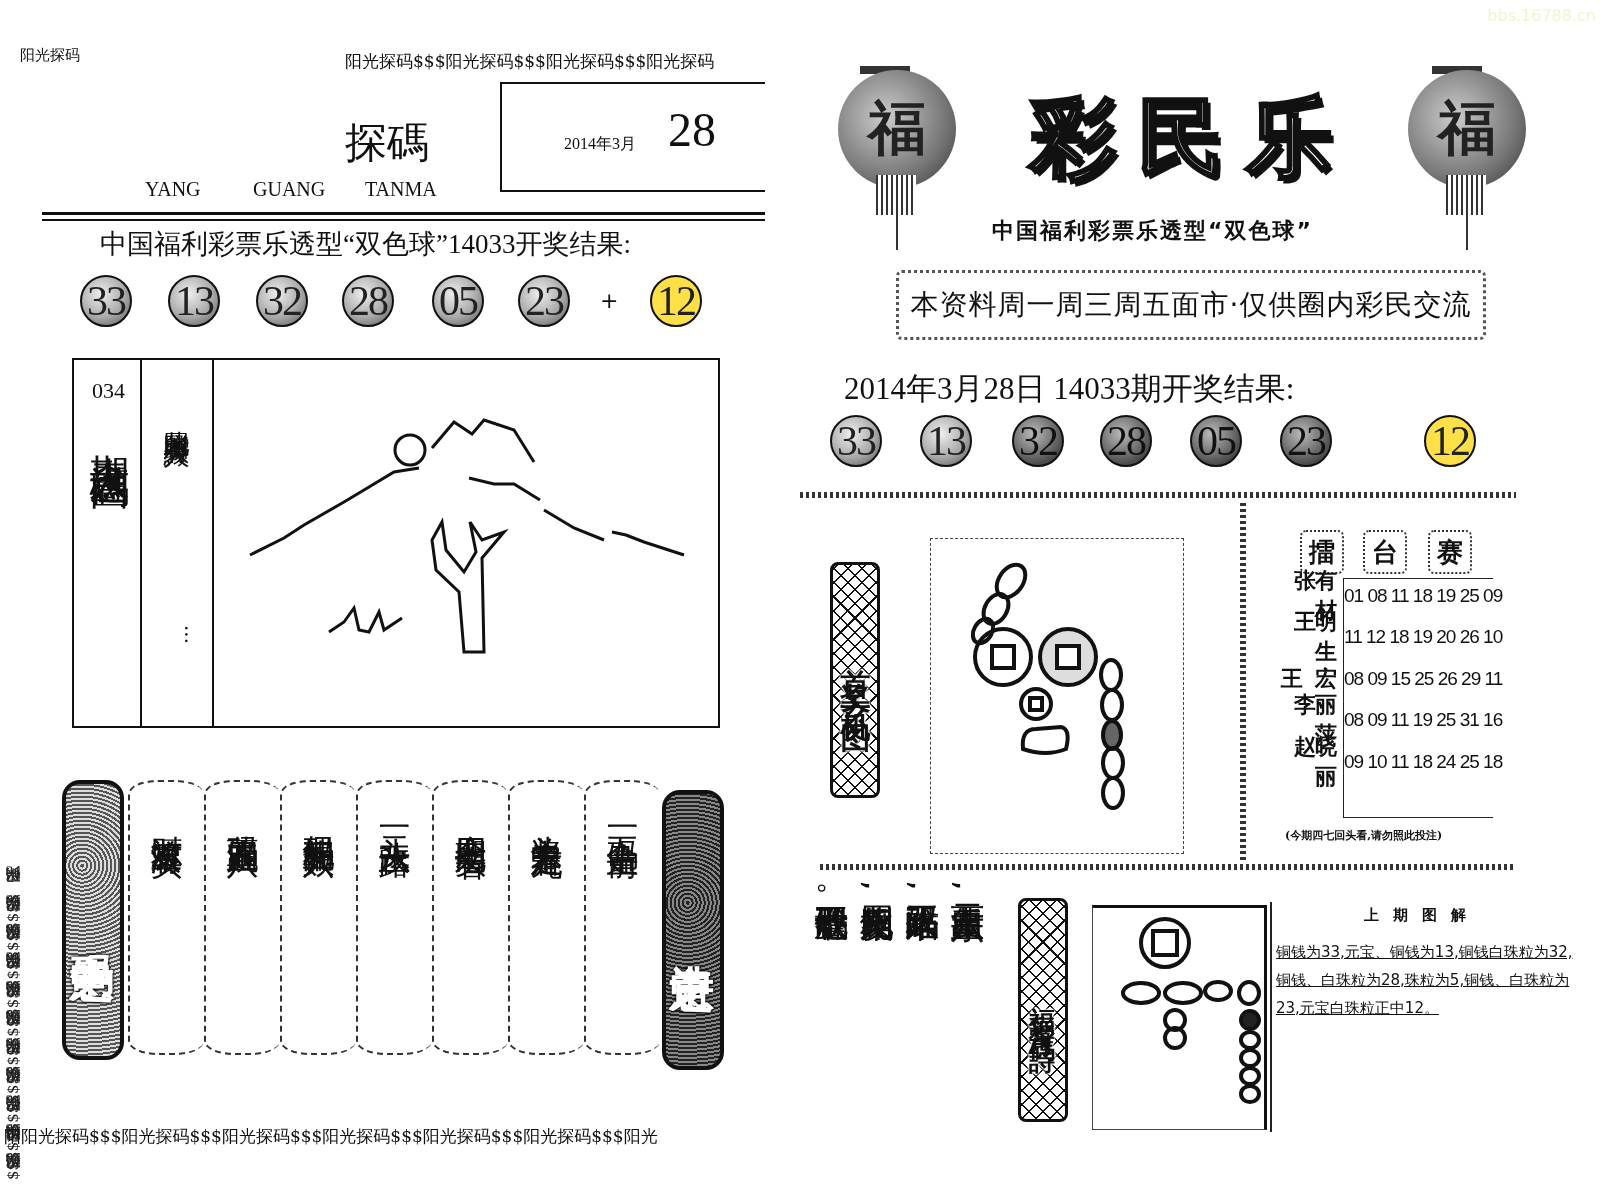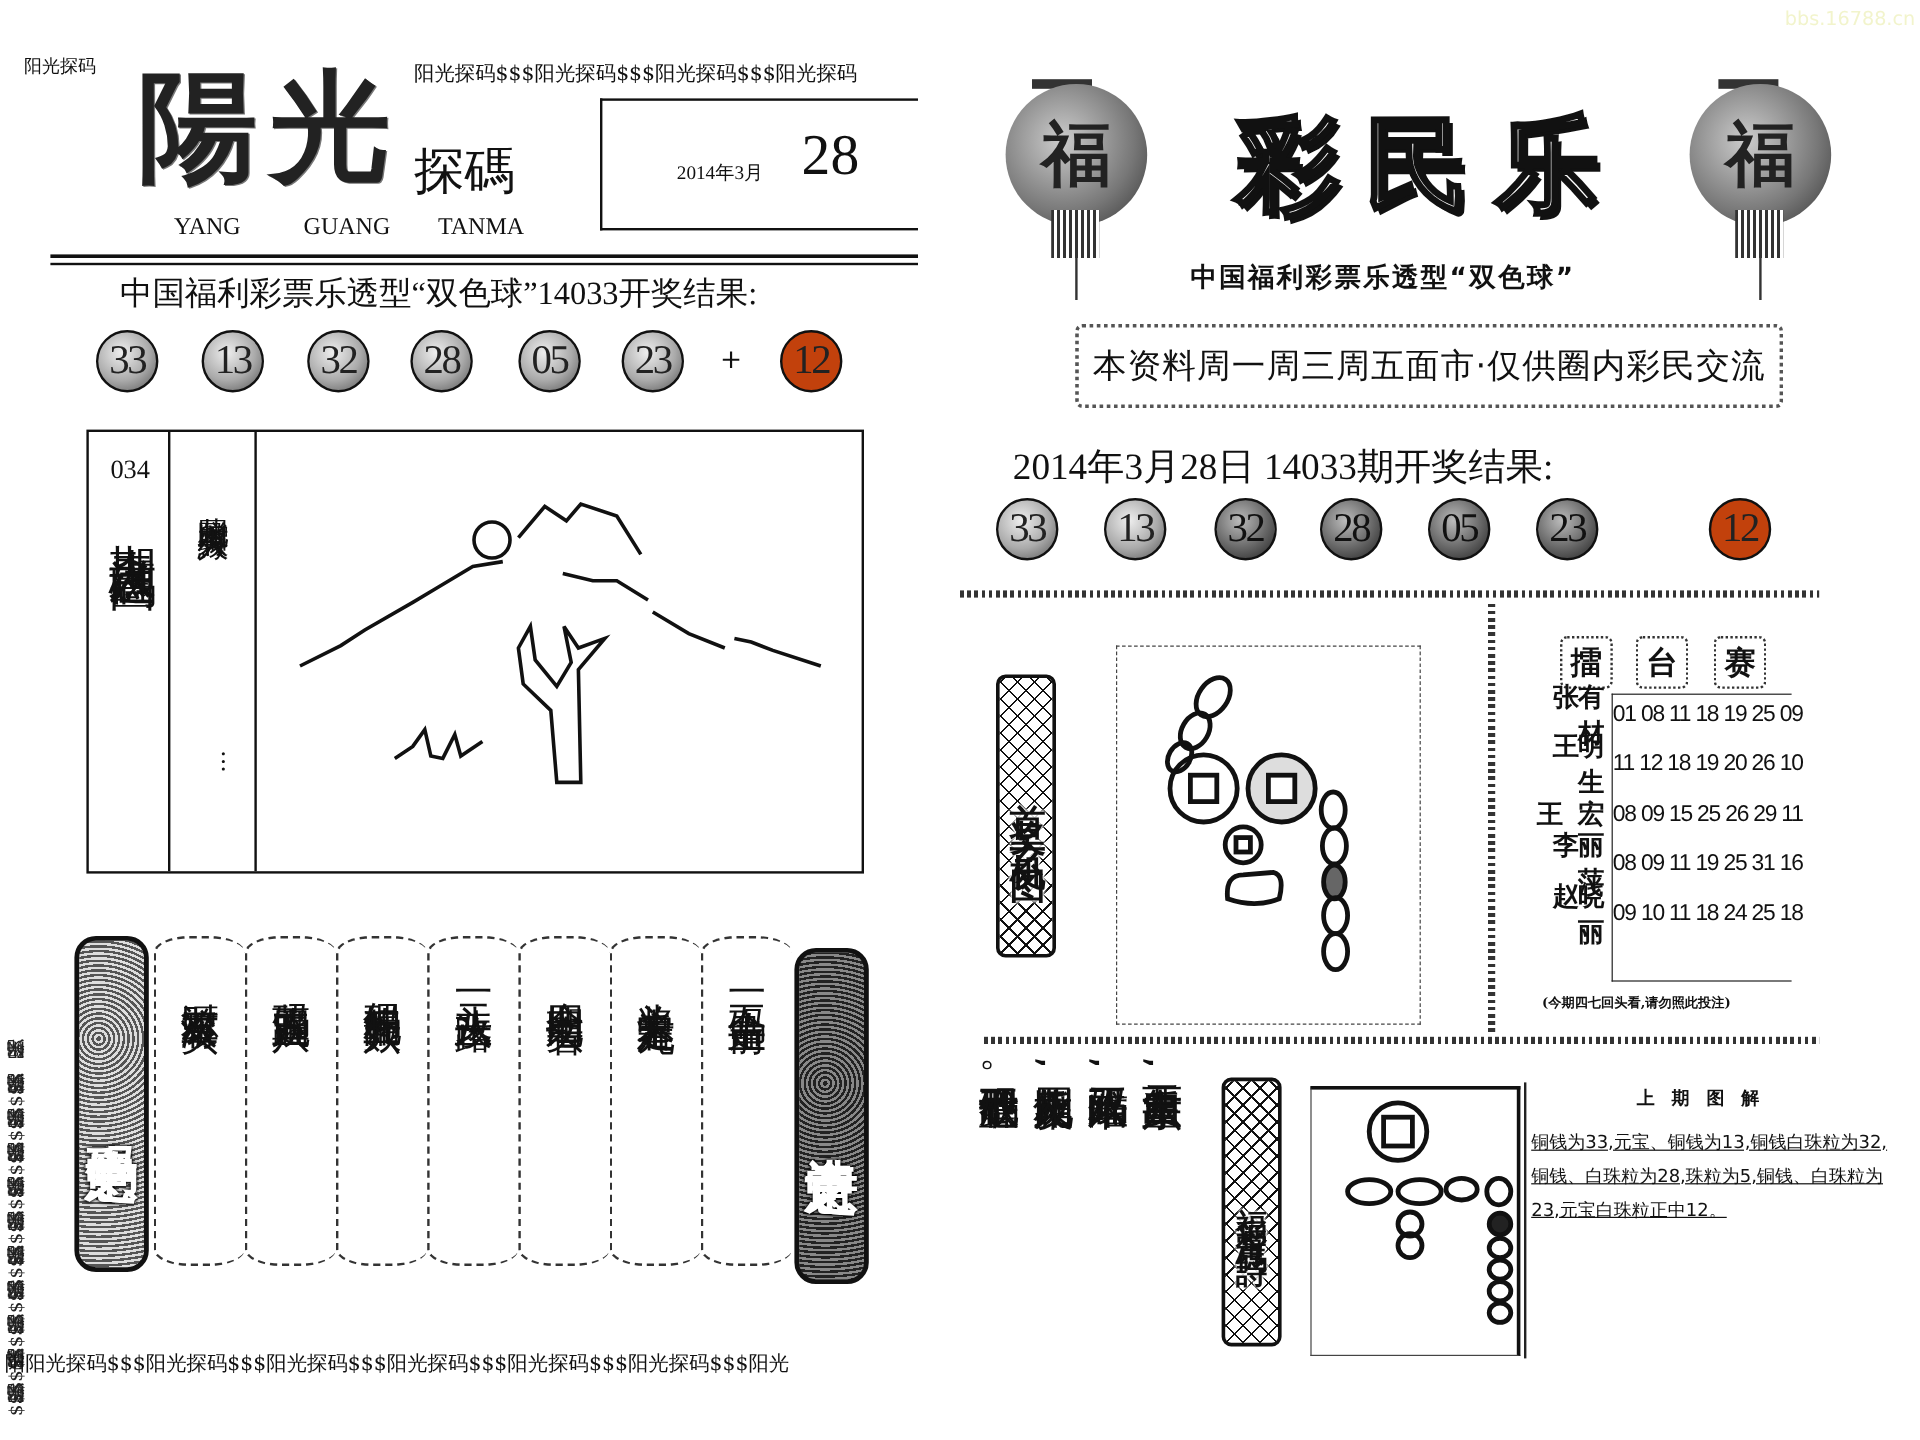--- a/index.html
+++ b/index.html
@@ -16,23 +16,23 @@
   .logo-big { position: absolute; left: 115px; top: 40px; font-family: "DejaVu Serif", serif; font-weight: bold; font-size: 100px; letter-spacing: 10px; color: #222; text-shadow: 1px 1px 0 #777; }
   .logo-small { position: absolute; left: 345px; top: 115px; font-size: 42px; font-family: "DejaVu Serif", serif; }
   .pinyin { position: absolute; top: 178px; font-family: "Liberation Serif", serif; font-size: 20px; }
   .top-strip { position: absolute; left: 345px; top: 50px; width: 420px; font-size: 17px; white-space: nowrap; overflow: hidden; font-family: "DejaVu Serif", serif; }
   .date-box { position: absolute; left: 500px; top: 82px; width: 270px; height: 110px; border: 2px solid #111; border-right: none; }
   .date-small { position: absolute; left: 62px; top: 50px; font-family: "Liberation Serif", serif; font-size: 16px; }
   .date-big { position: absolute; left: 166px; top: 18px; font-family: "Liberation Serif", serif; font-size: 48px; }
   .rule-double { position: absolute; left: 42px; top: 212px; width: 725px; height: 9px; border-top: 3px solid #111; border-bottom: 2px solid #111; }
   .heading-l { position: absolute; left: 100px; top: 226px; font-family: "Liberation Serif", serif; font-size: 27px; white-space: nowrap; }
 
-  .ball { position: absolute; width: 52px; height: 52px; border-radius: 50%; border: 2px solid #111; display: flex; align-items: center; justify-content: center; font-family: "Liberation Serif", serif; font-size: 34px; color: #222; background: radial-gradient(circle at 40% 35%, #eee 0%, #aaa 55%, #555 100%); letter-spacing: -2px; }
+  .ball { position: absolute; width: 52px; height: 52px; border-radius: 50%; border: 2px solid #111; display: flex; align-items: center; justify-content: center; font-family: "Liberation Serif", serif; font-size: 42px; color: #222; background: radial-gradient(circle at 40% 35%, #eee 0%, #aaa 55%, #555 100%); letter-spacing: -2px; }
   .ball.dark { background: radial-gradient(circle at 40% 35%, #bbb 0%, #666 55%, #222 100%); color: #111; }
-  .ball.blue { background: #c2410c; }
+  .ball.blue { background: #fde047; }
   .plus { position: absolute; font-size: 22px; font-family: "DejaVu Sans", sans-serif; }
 
   .pic-frame { position: absolute; left: 72px; top: 358px; width: 648px; height: 370px; border: 2px solid #111; }
   .pic-col1 { position: absolute; left: 0; top: 0; width: 68px; height: 100%; border-right: 2px solid #111; }
   .pic-col2 { position: absolute; left: 68px; top: 0; width: 72px; height: 100%; border-right: 2px solid #111; }
   .issue-no { position: absolute; left: 18px; top: 18px; font-family: "Liberation Serif", serif; font-size: 22px; }
   .pic-title { position: absolute; left: 14px; top: 62px; writing-mode: vertical-rl; font-size: 40px; line-height: 44px; font-family: "DejaVu Serif", serif; letter-spacing: 4px; }
   .pic-gift { position: absolute; left: 18px; top: 50px; writing-mode: vertical-rl; font-size: 26px; font-family: "DejaVu Serif", serif; letter-spacing: 2px; }
   .pic-dots { position: absolute; left: 30px; top: 265px; font-size: 20px; line-height: 28px; }
   .pic-svg { position: absolute; left: 140px; top: 0; width: 506px; height: 366px; }
@@ -72,21 +72,20 @@
   .solution-title { position: absolute; left: 530px; top: 906px; font-family: "DejaVu Sans", sans-serif; font-weight: bold; font-size: 15px; letter-spacing: 14px; margin-left: 34px; }
   .solution-text { position: absolute; left: 476px; top: 938px; width: 300px; font-family: "DejaVu Sans", sans-serif; font-size: 15px; line-height: 28px; text-decoration: underline; }
   .sol-divider { position: absolute; left: 470px; top: 902px; width: 1.5px; height: 230px; background: #222; }
 </style>
 </head>
 <body>
 
 <div id="left-page" class="page">
   <div class="corner-label">阳光探码</div>
   <div class="vert-border">阳光探码$$$阳光探码$$$阳光探码$$$阳光探码$$$阳光探码$$$阳光探码$$$阳光探码$$$阳光探码$$$阳光探码$$$阳光探码$$$阳光探码</div>
-  <div class="logo-big">陽光</div>
   <div class="logo-small">探碼</div>
   <div class="pinyin" style="left:145px">YANG</div>
   <div class="pinyin" style="left:253px">GUANG</div>
   <div class="pinyin" style="left:365px">TANMA</div>
   <div class="top-strip">阳光探码$$$阳光探码$$$阳光探码$$$阳光探码</div>
 
   <div class="date-box">
     <span class="date-small">2014年3月</span>
     <span class="date-big">28</span>
   </div>

